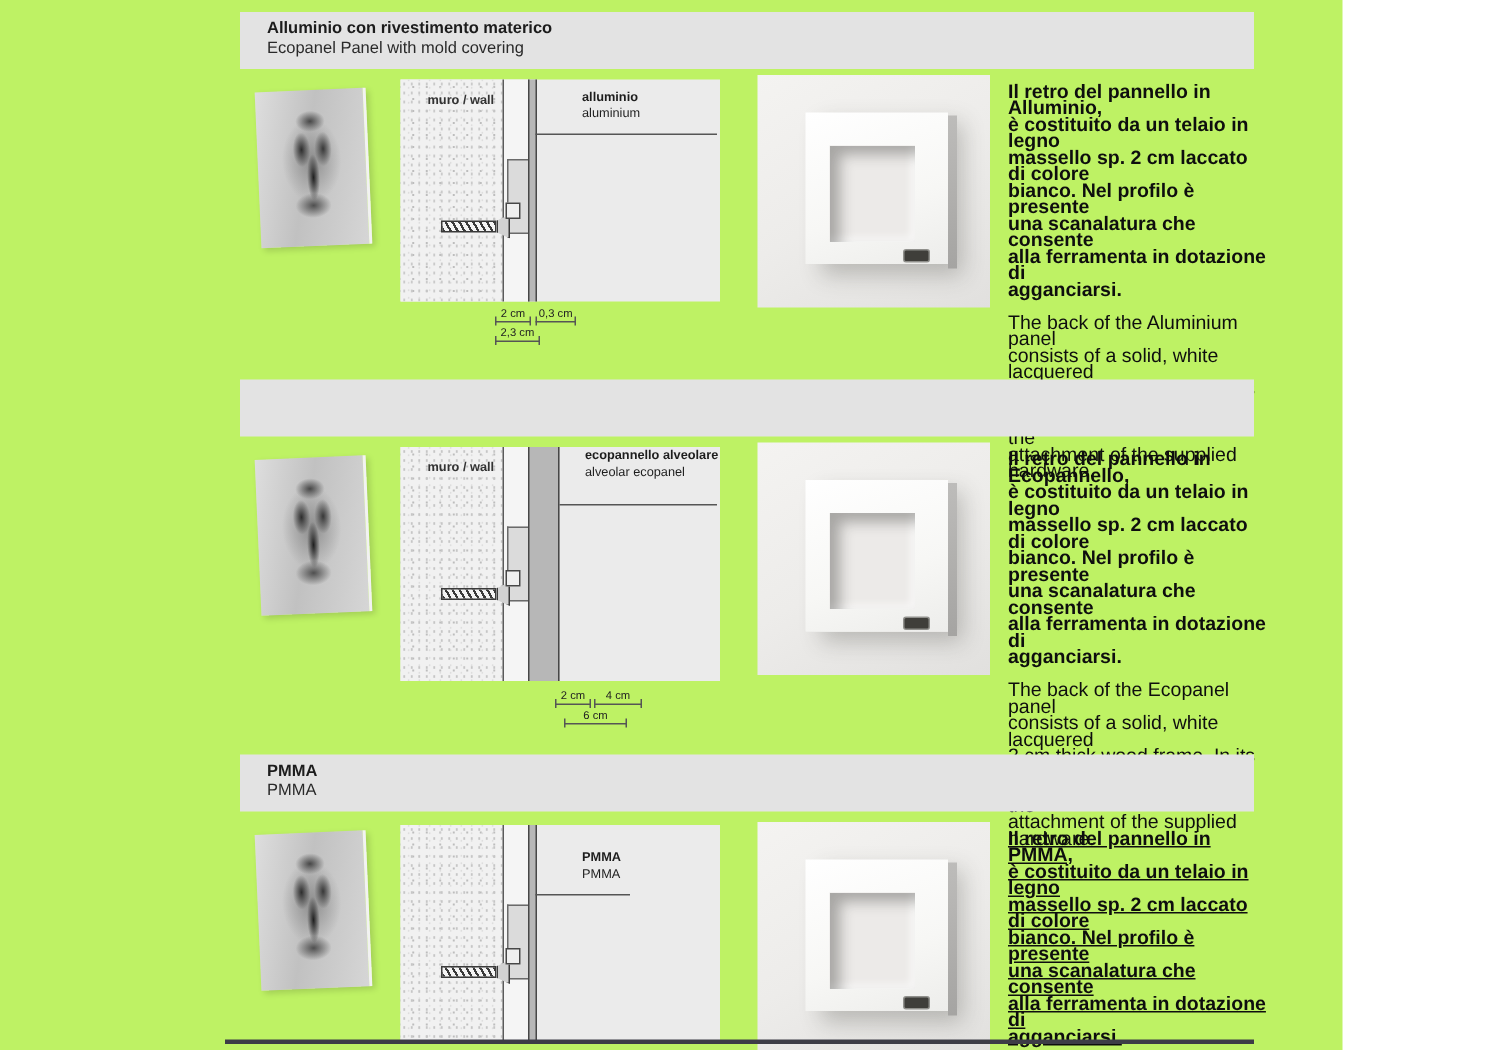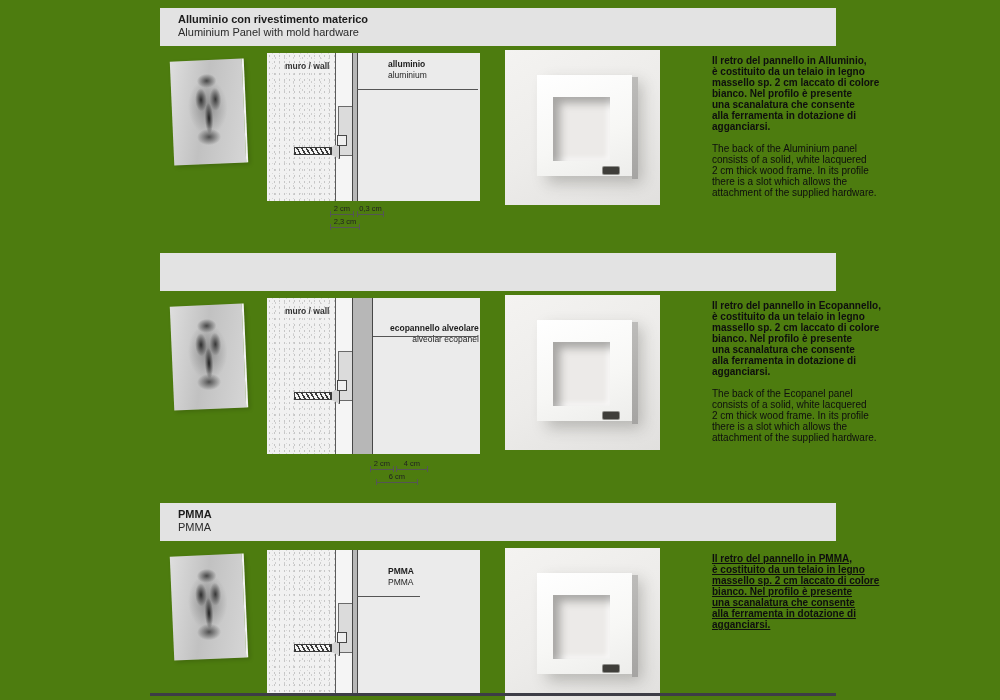--- a/index.html
+++ b/index.html
@@ -1,19 +1,19 @@
 <!DOCTYPE html>
 <html><head>
 <meta charset="utf-8">
 <title>Panel mounting catalog page</title>
 <style>
   html,body { margin:0; padding:0; background:#ffffff; }
   #page {
-    position:relative; width:1000px; height:700px; overflow:hidden;
-    background:#4d7c0f; font-family:"Liberation Sans", sans-serif; color:#111;
+    position:relative; width:895px; height:700px; overflow:hidden;
+    background:#bef264; font-family:"Liberation Sans", sans-serif; color:#111;
   }
   .section { position:absolute; left:0; width:1000px; }
   .header-bar {
     position:absolute; left:160px; width:676px; height:38px;
     background:#e3e3e3; box-sizing:border-box; padding:5px 0 0 18px;
   }
   .header-bar .t1 { font-size:11px; font-weight:bold; line-height:13px; color:#1c1c1c; }
   .header-bar .t2 { font-size:11px; line-height:13px; color:#2a2a2a; }
 
   
@@ -101,35 +101,35 @@
   .opening {
     position:absolute; left:16px; top:22px; width:57px; height:64px; background:#eceae8;
     box-shadow:inset 7px 6px 9px rgba(40,40,38,0.35), inset -3px -3px 5px rgba(255,255,255,0.7);
   }
   .frame-label {
     position:absolute; left:66px; top:92px; width:16px; height:7px;
     background:#3f3e3a; border-radius:1px; box-shadow:0 0 0 1px #90908c;
   }
 
   
-  .desc { position:absolute; left:712px; top:47px; width:173px; font-size:10px; line-height:11px; color:#0e0e0e; }
+  .desc { position:absolute; left:672px; top:47px; width:173px; font-size:13px; line-height:11px; color:#0e0e0e; }
   .desc p { margin:0; white-space:pre-line; }
   .desc .it { font-weight:bold; margin-bottom:11px; }
 
   .page-bottom-border { position:absolute; left:150px; top:693px; width:686px; height:3px; background:#3d3d46; }
 </style>
 </head>
 <body>
 
 <div id="page">
 
   <div class="section" style="top:8px; height:240px;">
     <div class="header-bar">
       <div class="t1">Alluminio con rivestimento materico</div>
-      <div class="t2">Aluminium Panel with mold hardware</div>
+      <div class="t2">Ecopanel Panel with mold covering</div>
     </div>
     <div class="artwork"></div>
     <div class="diagram" style="height:148px;">
       <div class="wall"></div>
       <div class="cavity"></div>
       <div class="frame-block"></div>
       <div class="panel thin"></div>
       <div class="screw-shaft"></div>
       <div class="screw-head"></div>
       <div class="hook-notch"></div>
@@ -172,21 +172,21 @@
     <div class="artwork"></div>
     <div class="diagram" style="height:156px;">
       <div class="wall"></div>
       <div class="cavity"></div>
       <div class="frame-block"></div>
       <div class="panel thick"></div>
       <div class="screw-shaft"></div>
       <div class="screw-head"></div>
       <div class="hook-notch"></div>
       <div class="wall-label">muro / wall</div>
-      <div class="mat-label" style="left:123px; top:25px;text-align:right;">
+      <div class="mat-label" style="left:123px; top:0;">
         <div class="l1">ecopannello alveolare</div>
         <div class="l2">alveolar ecopanel</div>
       </div>
       <div class="leader" style="left:106px; top:38px; width:105px;"></div>
     </div>
     <div class="dims" style="top:206px;margin-left:40px;">
       <span class="dim" style="width:24px; margin-right:2px;">2 cm</span><span class="dim" style="width:32px;">4 cm</span>
       <div class="dim-row2" style="left:6px;"><span class="dim" style="width:42px;">6 cm</span></div>
     </div>
     <div class="photo">

